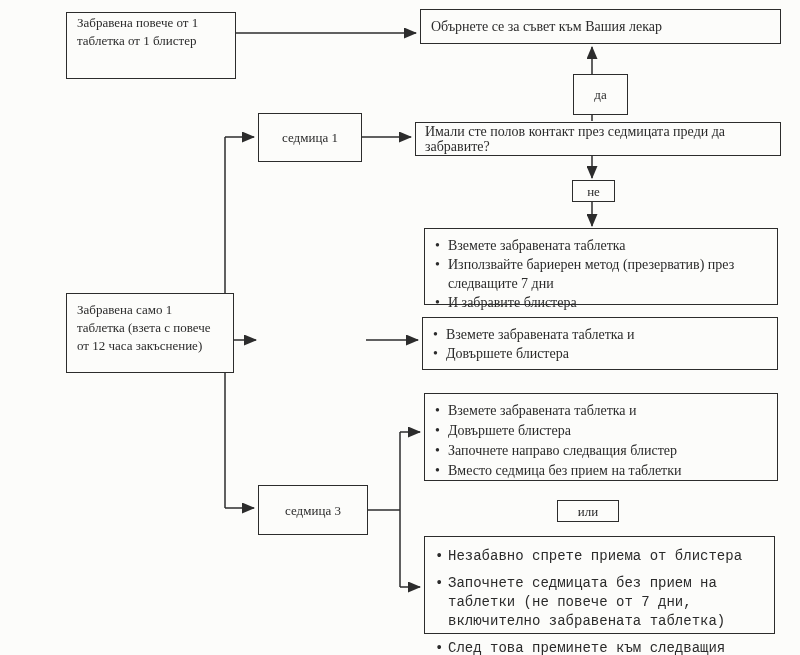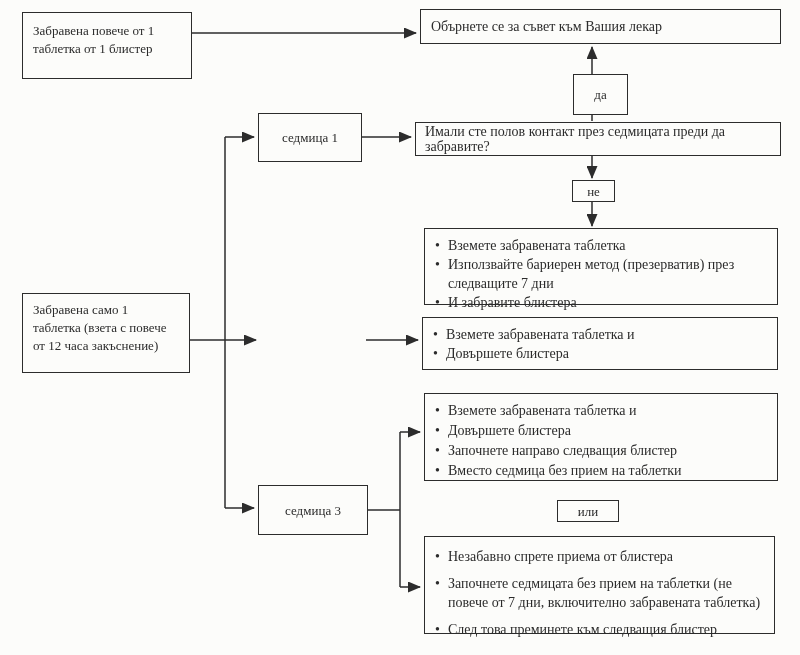--- a/index.html
+++ b/index.html
@@ -13,21 +13,21 @@
   }
   #wires{position:absolute;left:0;top:0;width:800px;height:655px;}
   .box{
     position:absolute;
     border:1.5px solid #2c2c2c;
     background:#fcfcfa;
     box-sizing:border-box;
     font-size:14px;
     line-height:15px;
   }
-  .multiline{white-space:pre-line;padding:9px 10px;font-size:13px;line-height:18px;}
+  .multiline{white-space:pre-line;padding:1px 10px;font-size:13px;line-height:18px;margin-left:44px;}
   .centered{display:flex;align-items:center;justify-content:center;font-size:13px;}
   .oneline{display:flex;align-items:center;padding:0 10px;}
   .bullets{margin:0;padding:7px 6px 0 10px;list-style:none;}
   .bullets li{position:relative;padding-left:13px;margin:0;}
   .bullets li::before{content:"\2022";position:absolute;left:0;top:0;}
   .lh19 li{line-height:19px;}
   .lh20 li{line-height:20px;}
   .spread{padding-top:10px;}
   .spread li{line-height:19px;margin-bottom:8px;}
   .narrow-wrap li{max-width:305px;}
@@ -124,21 +124,21 @@
   </div>
 
   <div class="box centered" style="left:258px;top:485px;width:110px;height:50px;">
     <span>седмица 3</span>
   </div>
 
   <div class="box centered" style="left:557px;top:500px;width:62px;height:22px;">
     <span>или</span>
   </div>
 
-  <div class="box" style="left:424px;top:536px;width:351px;height:98px;">
+  <div class="box" style="left:424px;top:536px;width:351px;height:98px;font-family:Liberation Mono, monospace;">
     <ul class="bullets spread">
       <li>Незабавно спрете приема от блистера</li>
       <li>Започнете седмицата без прием на таблетки (не повече от 7 дни, включително забравената таблетка)</li>
       <li>След това преминете към следващия блистер</li>
     </ul>
   </div>
 
 </div>
 
 </body></html>

